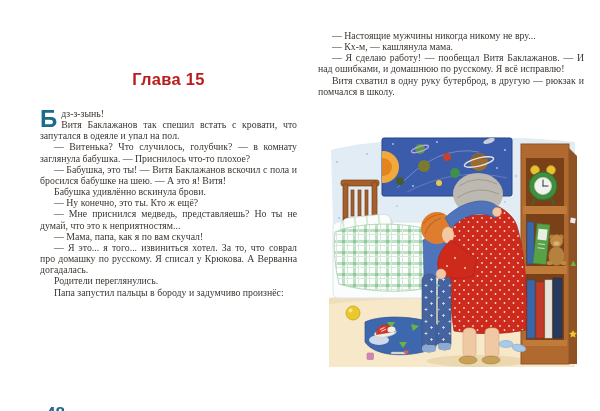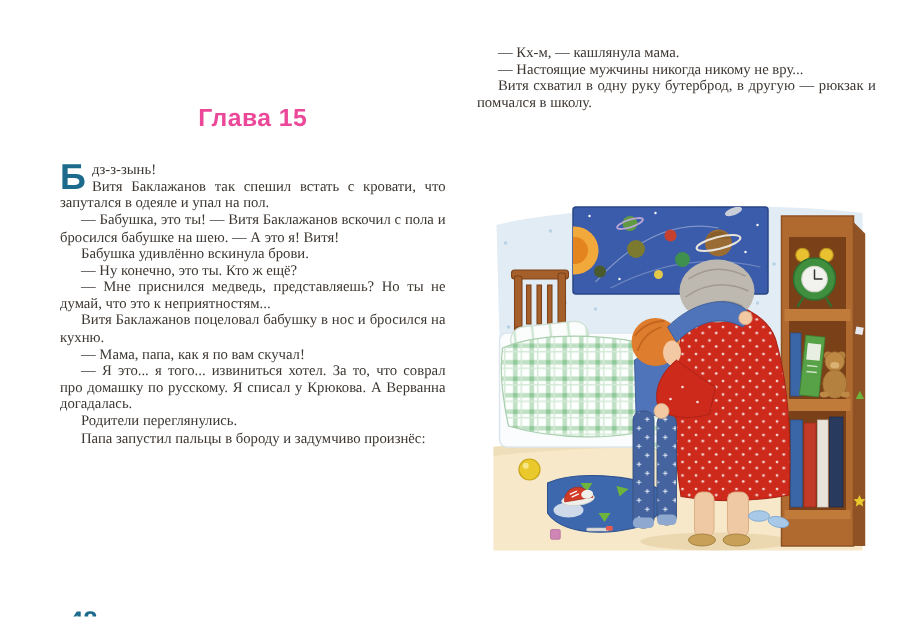--- a/index.html
+++ b/index.html
@@ -3,21 +3,21 @@
 <meta charset="utf-8">
 <style>
   html,body{margin:0;padding:0;}
   body{
     width:600px;height:411px;position:relative;background:#ffffff;
     font-family:"Liberation Serif", serif;overflow:hidden;
   }
   .chapter-title{
     position:absolute;left:40px;top:70px;width:257px;text-align:center;
     font-family:"Liberation Sans", sans-serif;font-weight:bold;
-    font-size:16.5px;color:#ec4899;letter-spacing:.3px;
+    font-size:16.5px;color:#b91c1c;letter-spacing:.3px;
   }
   .text-col{position:absolute;color:#3c3631;}
   .text-col p{
     margin:0;font-size:9.8px;line-height:11.15px;text-align:justify;
   }
   .text-left{left:40px;top:108px;width:257px;}
   .text-right{left:318px;top:30px;width:266px;}
   .indent{text-indent:14px;}
   .dropcap{
     float:left;font-family:"Liberation Sans", sans-serif;font-weight:bold;
@@ -35,36 +35,37 @@
 <body>
 
 <div class="chapter-title">Глава 15</div>
 
 <div class="text-col text-left">
   <p>
     <span class="dropcap">Б</span>
     <span class="dc-line">дз-з-зынь!</span>
     <span class="dc-rest">Витя Баклажанов так спешил встать с кровати, что запутался в одеяле и упал на пол.</span>
   </p>
+  <p class="indent">— Витенька? Что случилось, голубчик? — в комнату заглянула бабушка. — Приснилось что-то плохое?</p>
   <p class="indent">— Бабушка, это ты! — Витя Баклажанов вскочил с пола и бросился бабушке на шею. — А это я! Витя!</p>
   <p class="indent">Бабушка удивлённо вскинула брови.</p>
   <p class="indent">— Ну конечно, это ты. Кто ж ещё?</p>
   <p class="indent">— Мне приснился медведь, представляешь? Но ты не думай, что это к неприятностям...</p>
-  <p class="indent">Витя Баклажанов поцеловал бабушку в нос и бросился на кухню.</p>
   <p class="indent">— Мама, папа, как я по вам скучал!</p>
   <p class="indent">— Я это... я того... извиниться хотел. За то, что соврал про домашку по русскому. Я списал у Крюкова. А Верванна догадалась.</p>
   <p class="indent">Родители переглянулись.</p>
   <p class="indent">Папа запустил пальцы в бороду и задумчиво произнёс:</p>
 </div>
 
 <div class="page-num">48</div>
 
 <div class="text-col text-right">
+  <p class="indent">— Настоящие мужчины никогда никому не вру...</p>
   <p class="indent">— Кх-м, — кашлянула мама.</p>
-  <p class="indent">— Настоящие мужчины никогда никому не вру...</p>
+  <p class="indent">— Я сделаю работу! — пообещал Витя Баклажанов. — И над ошибками, и домашнюю по русскому. Я всё исправлю!</p>
   <p class="indent">Витя схватил в одну руку бутерброд, в другую — рюкзак и помчался в школу.</p>
 </div>
 
 <svg class="illustration" viewBox="0 0 250 243" xmlns="http://www.w3.org/2000/svg">
   <defs>
     <pattern id="plaid" width="11" height="11" patternUnits="userSpaceOnUse">
       <rect width="11" height="11" fill="#fdfefe"></rect>
       <rect x="0" y="4" width="11" height="3" fill="#bfe0c4"></rect>
       <rect x="4" y="0" width="3" height="11" fill="#bfe0c4"></rect>
       <rect x="4" y="4" width="3" height="3" fill="#8fc99a"></rect>

